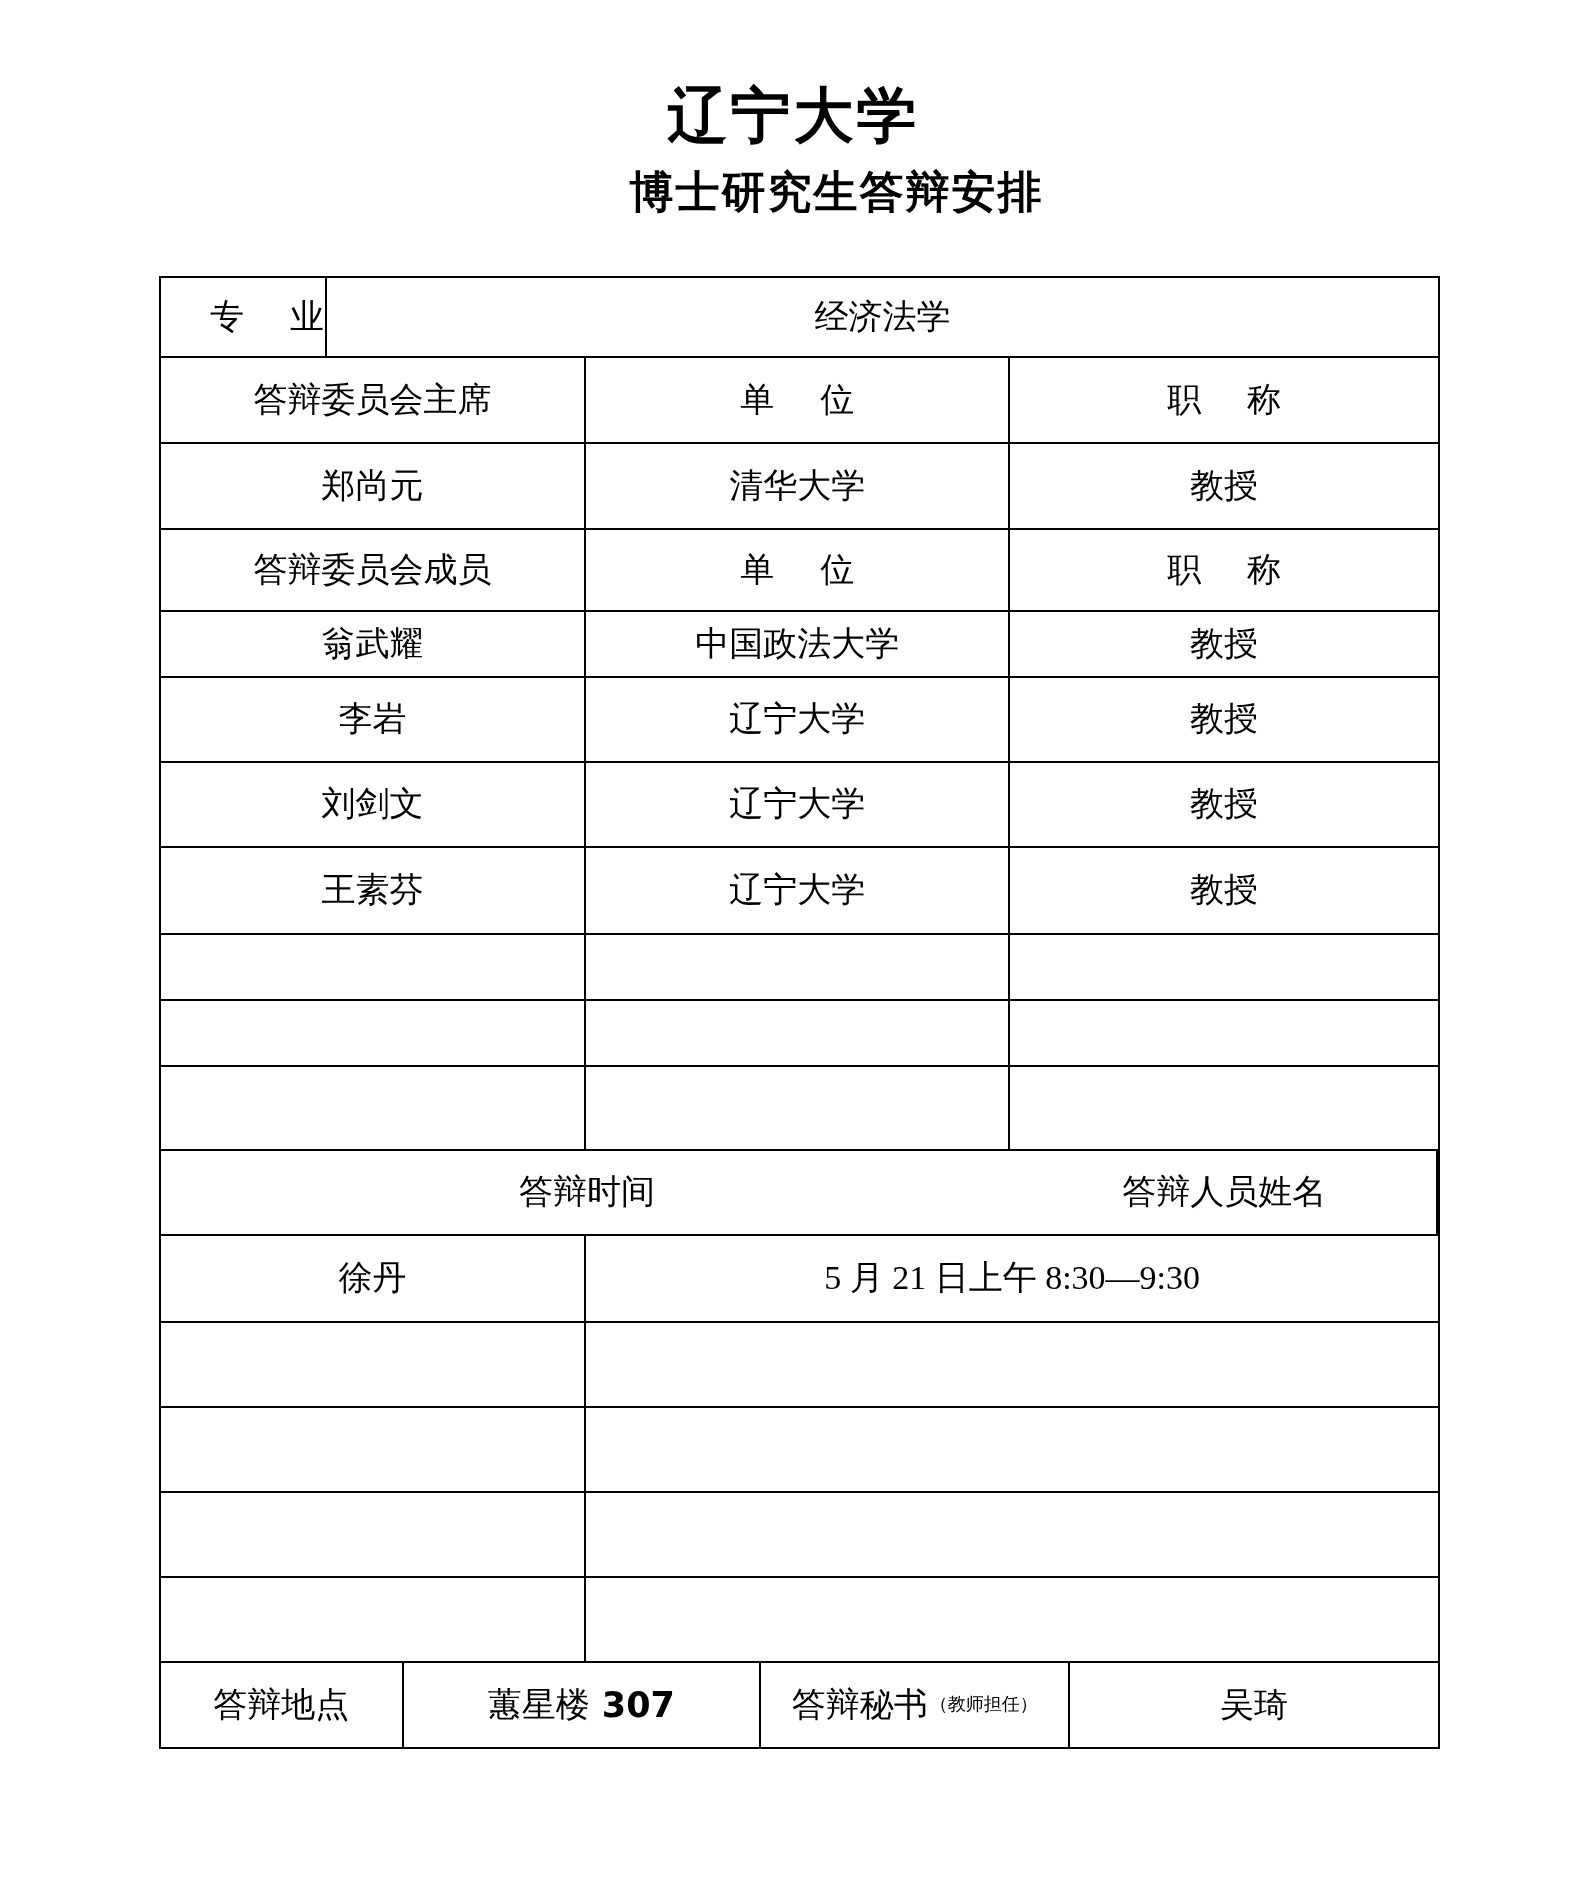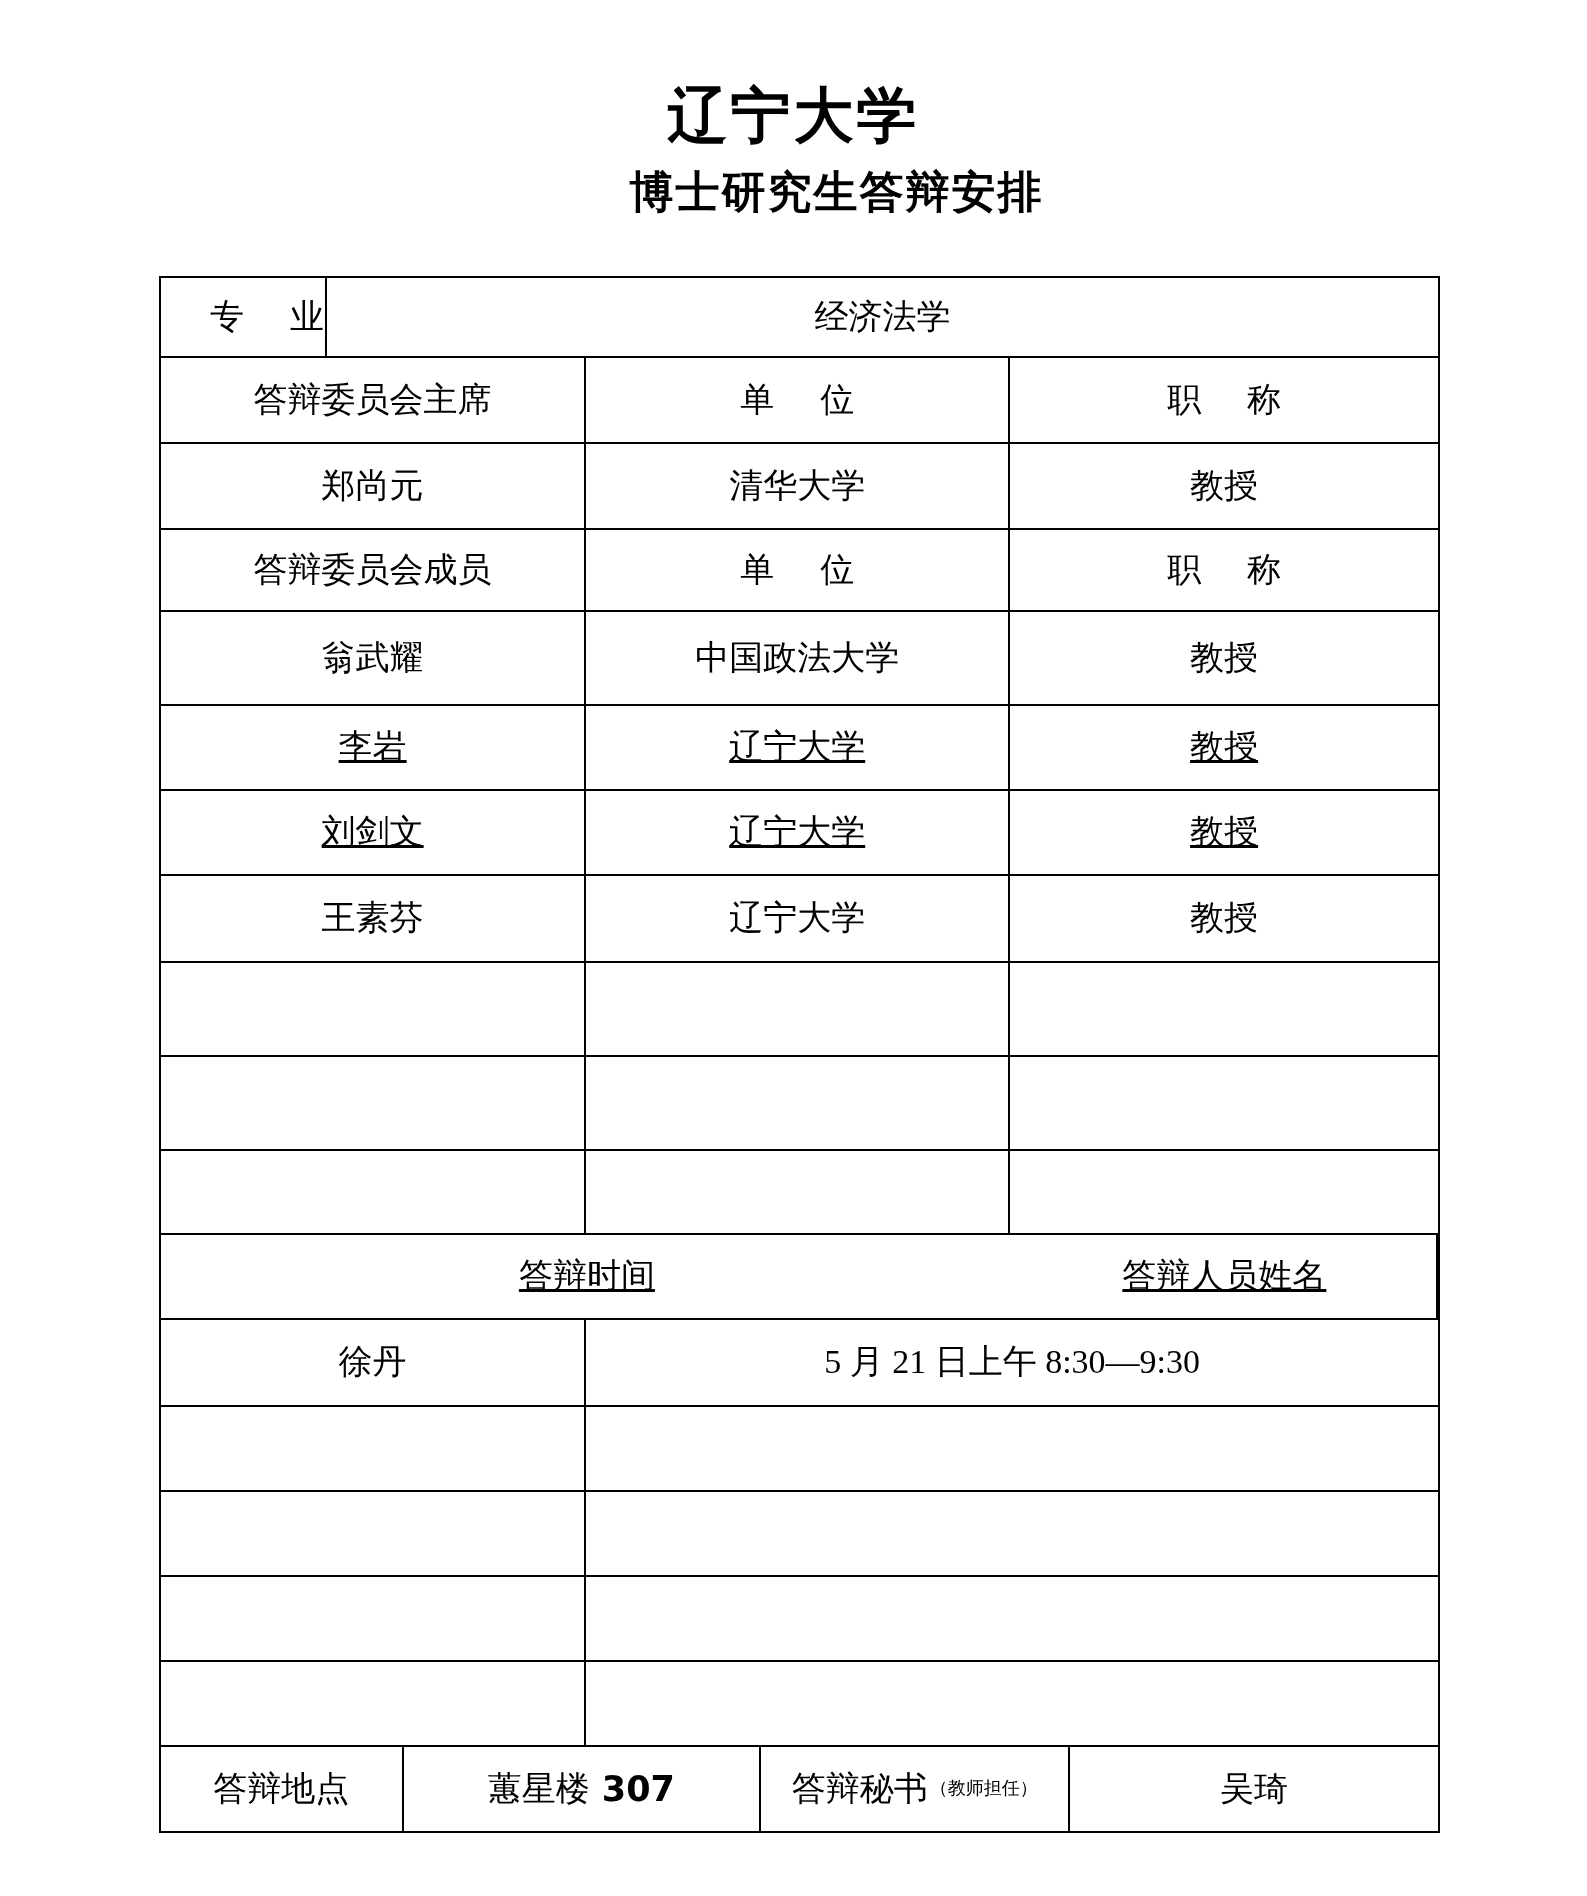--- a/index.html
+++ b/index.html
@@ -67,23 +67,23 @@
     line-height: 1.2;
     overflow: hidden;
     white-space: nowrap;
   }
   .cell.last { border-right: none; }
   .row.bottom .cell { border-bottom: none; }
 
   
   .h80 { height: 80px; }
   .h82 { height: 82px; }
-  .h83 { height: 94px; }
+  .h83 { height: 66px; }
   .h84 { height: 84px; }
-  .h85 { height: 85px; text-decoration: underline; }
+  .h85 { height: 85px; }
   .h86 { height: 86px; }
   .h87 { height: 87px; }
 
   
   .wA { width: 13%; padding-left: 48px; }
   .wB { width: 87%; }
   
   .c1 { width: 33.3%; }
   .c2 { width: 33.2%; }
   .c3 { width: 33.5%; }

